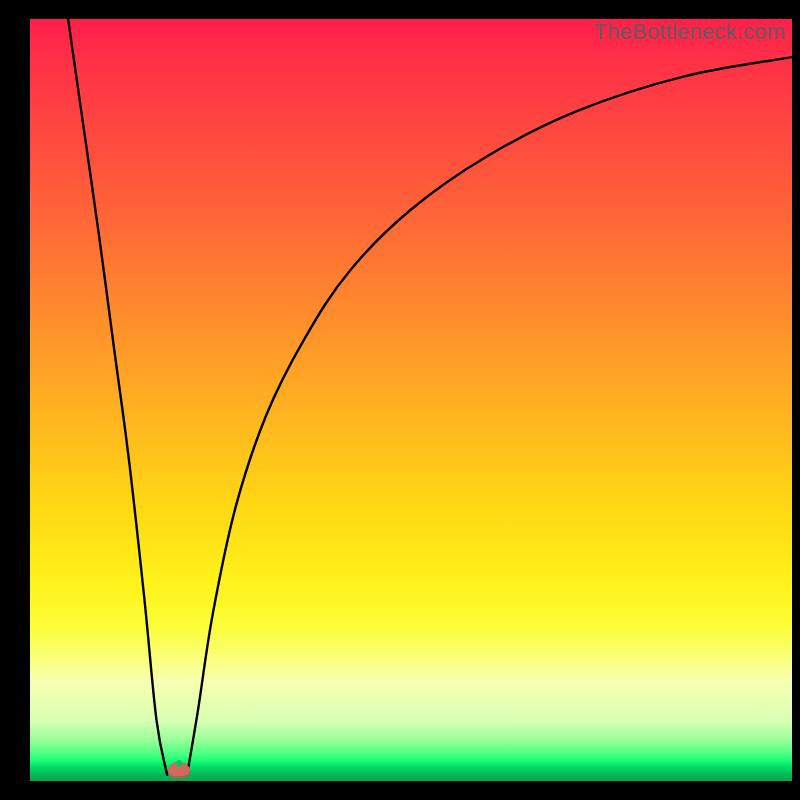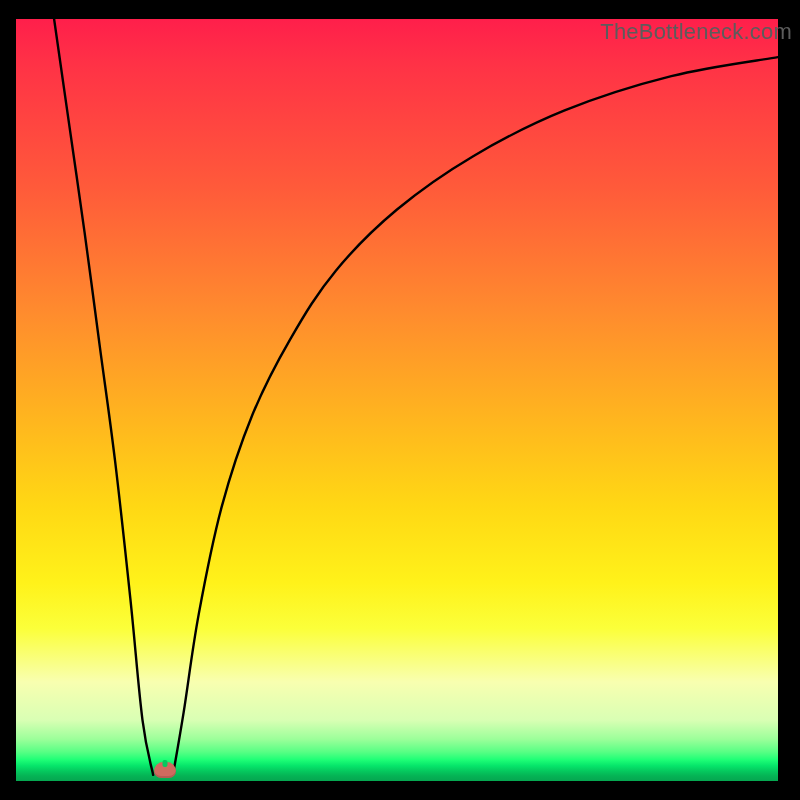--- a/index.html
+++ b/index.html
@@ -6,26 +6,25 @@
     margin: 0;
     padding: 0;
     width: 800px;
     height: 800px;
     background: #000;
     overflow: hidden;
     font-family: Arial, Helvetica, sans-serif;
   }
   .frame {
     position: absolute;
-    left: 16px;
+    left: 30px;
     top: 19px;
     width: 762px;
     height: 750px;
     background: #000;
-    padding-left: 20px;
   }
   .plot-area {
     position: absolute;
     left: 0;
     top: 0;
     width: 762px;
     height: 762px;
     
     background: linear-gradient(to bottom,
       #ff1f4b 0%,

